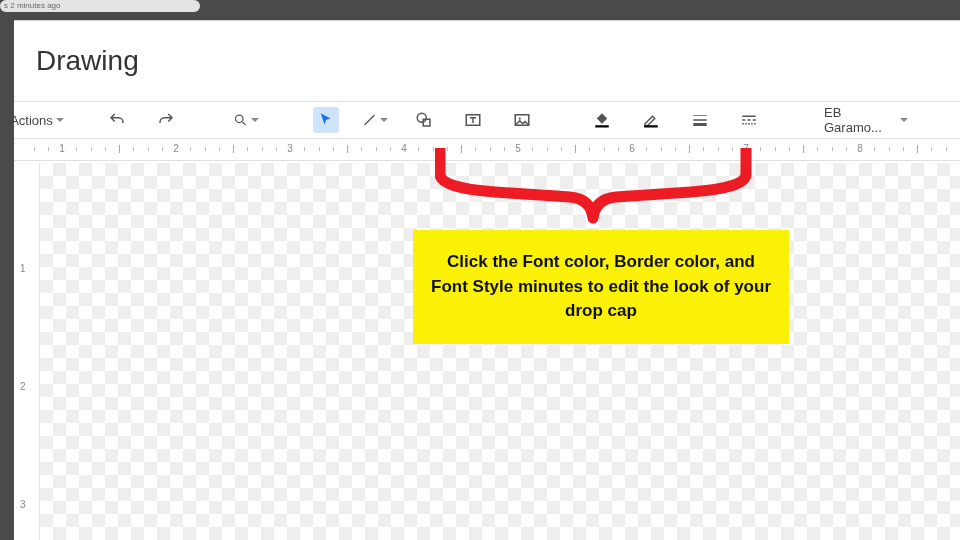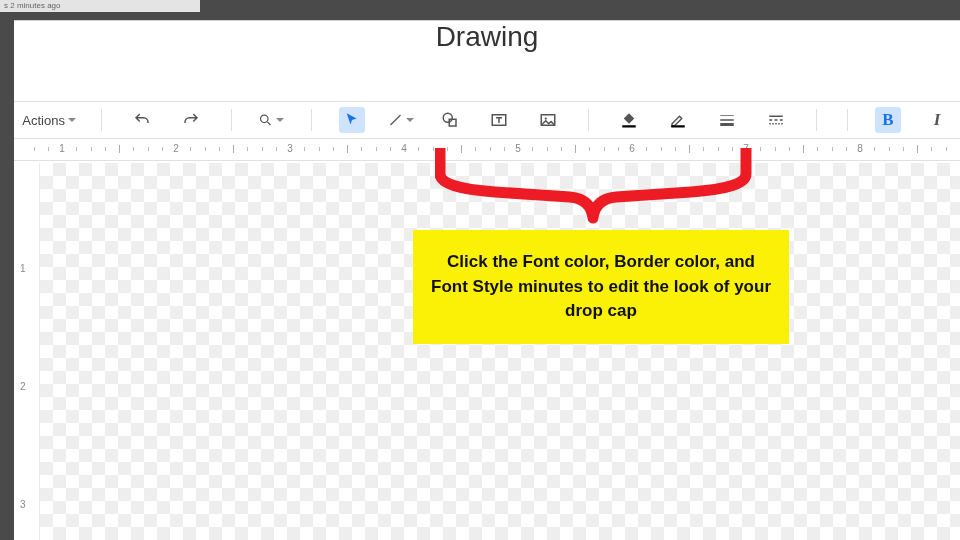--- a/index.html
+++ b/index.html
@@ -9,33 +9,33 @@
     background: #4a4a4a;
     overflow: hidden;
     position: relative;
   }
   .tab-strip {
     position: absolute; top: 0; left: 0;
     height: 12px; width: 200px;
     background: #e4e4e4;
     font-size: 8px; color: #666; padding-left: 4px;
     line-height: 12px;
+    border-radius: 6px;
   }
   .dialog {
     position: absolute;
     left: 14px; top: 20px; right: 0; bottom: 0;
     background: #fff;
     border-top: 1px solid #d0d0d0;
   }
   .hdr {
     height: 80px;
     display: flex; align-items: center;
     padding: 0 22px;
     gap: 140px;
-    flex-direction: column;
   }
   .hdr h1 {
     font-size: 28px; font-weight: 400; color: #333;
     font-family: "Segoe UI", Arial, sans-serif;
   }
   .autosave { font-size: 14px; color: #888; }
   .toolbar {
     height: 38px;
     border-top: 1px solid #e0e0e0;
     border-bottom: 1px solid #e0e0e0;
@@ -214,20 +214,21 @@
     </div>
     <div class="tbtn">
       <svg class="ico" viewBox="0 0 24 24">
           <path stroke="#555" stroke-width="2" d="M3 7h18"></path>
           <path stroke="#555" stroke-width="2" stroke-dasharray="4 3" d="M3 12h18"></path>
           <path stroke="#555" stroke-width="2" stroke-dasharray="2 2" d="M3 17h18"></path>
         </svg>
     </div>
     <div class="sep"></div>
 
+    <div class="tbtn fontbox drop">EB Garamo...</div>
     <div class="sep"></div>
 
     <div class="tbtn bold-sel">B</div>
     <div class="tbtn italic">I</div>
   </div>
 
   <div class="ruler" id="hruler">
       <span class="tick" style="left: 48px;">1</span>
       <span class="minor" style="left: 62.25px;"></span>
       <span class="minor" style="left: 76.5px;"></span>

